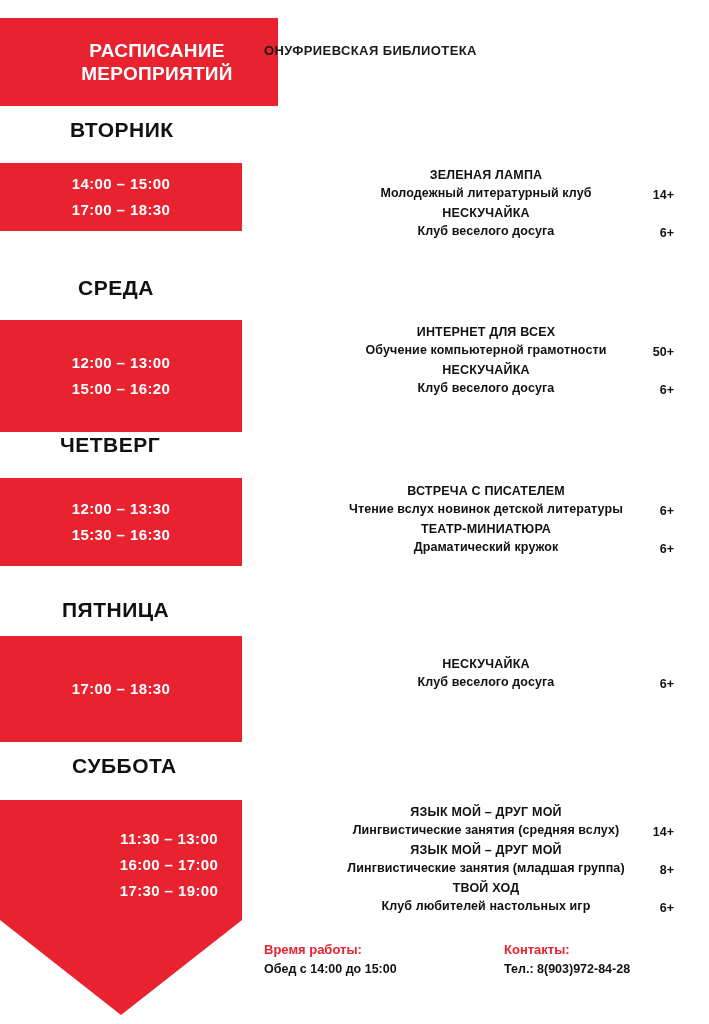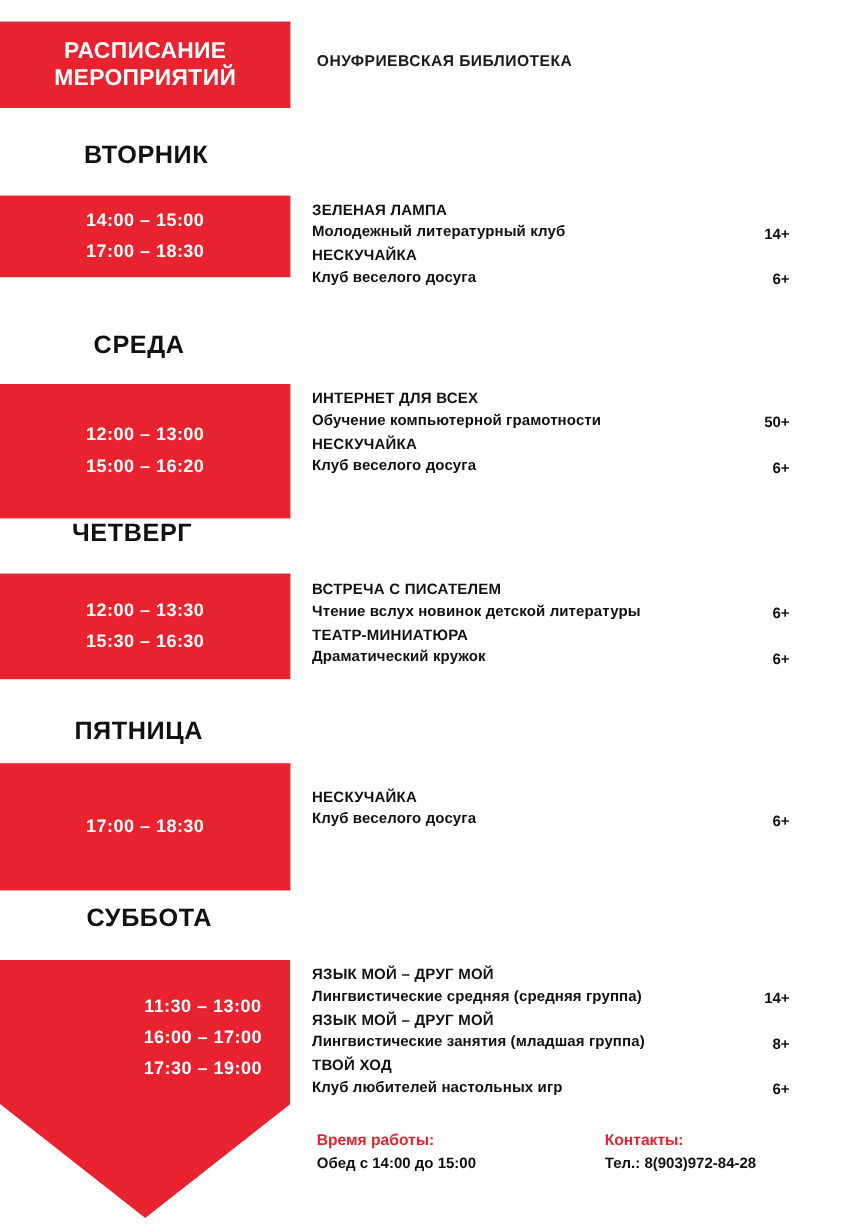--- a/index.html
+++ b/index.html
@@ -20,26 +20,27 @@
     height: 1024px;
     background: #ffffff;
   }
 
   
   .header-block {
     position: absolute;
     left: 0;
     top: 18px;
     width: 242px;
-    height: 72px;
+    height: 88px;
     background: #e8222e;
     display: flex;
     flex-direction: column;
     align-items: center;
     justify-content: center;
+    padding-left: 36px;
   }
   .header-line {
     color: #ffffff;
     font-weight: bold;
     font-size: 19px;
     letter-spacing: 0.3px;
     line-height: 23px;
     text-align: center;
   }
   .library-name {
@@ -75,22 +76,23 @@
     font-size: 15px;
     font-weight: bold;
     text-align: center;
     line-height: 26px;
     letter-spacing: 0.4px;
   }
 
   
   .event-group {
     position: absolute;
-    left: 260px;
+    left: 276px;
     width: 420px;
+    text-align: center;
   }
   .event {
     position: relative;
     margin-bottom: 2px;
   }
   .event-title {
     font-size: 12.5px;
     font-weight: bold;
     color: #111111;
     line-height: 18px;
@@ -246,21 +248,21 @@
     <div class="arrow-shape"></div>
   </div>
   <div class="time-block" style="top:810px; width:242px; height:110px; background:transparent;padding-left:48px;">
     <div class="time-row">11:30 – 13:00</div>
     <div class="time-row">16:00 – 17:00</div>
     <div class="time-row">17:30 – 19:00</div>
   </div>
   <div class="event-group" style="top:803px;">
     <div class="event">
       <div class="event-title">ЯЗЫК МОЙ – ДРУГ МОЙ</div>
-      <div class="event-sub">Лингвистические средняя (средняя группа)</div>
+      <div class="event-sub">Лингвистические занятия (средняя вслух)</div>
       <div class="event-age">14+</div>
     </div>
     <div class="event">
       <div class="event-title">ЯЗЫК МОЙ – ДРУГ МОЙ</div>
       <div class="event-sub">Лингвистические занятия (младшая группа)</div>
       <div class="event-age">8+</div>
     </div>
     <div class="event">
       <div class="event-title">ТВОЙ ХОД</div>
       <div class="event-sub">Клуб любителей настольных игр</div>

